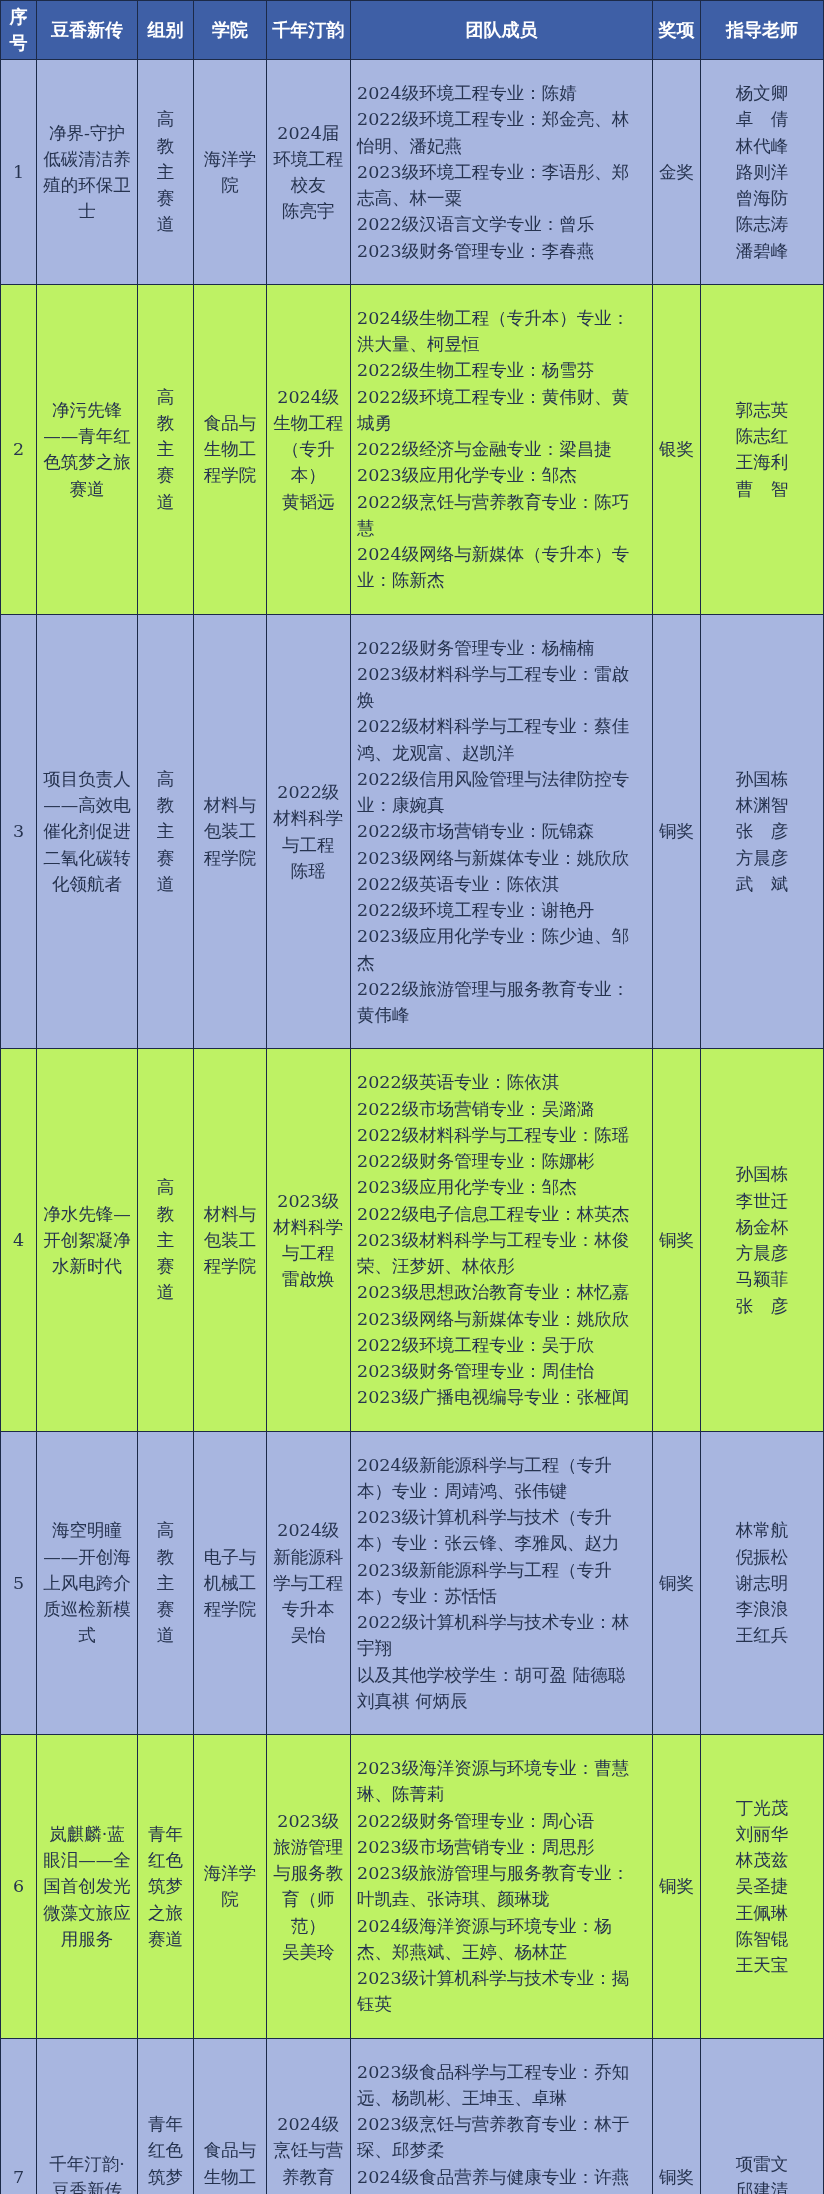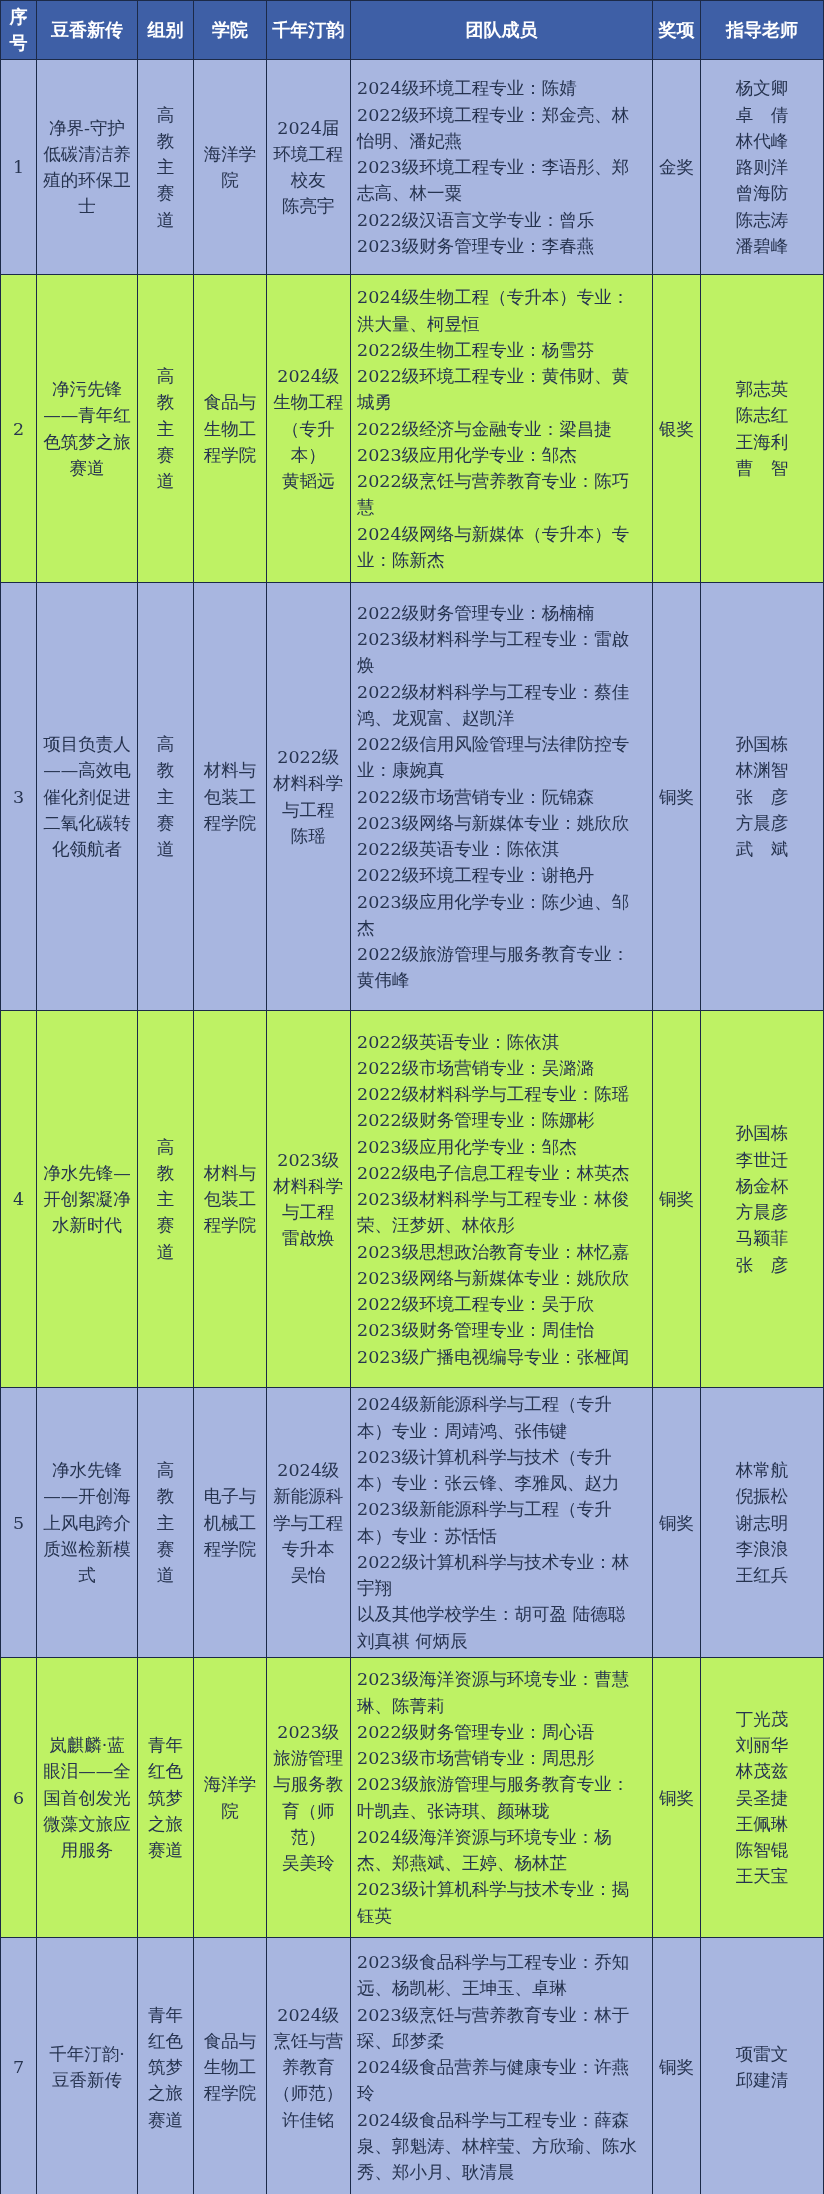--- a/index.html
+++ b/index.html
@@ -28,21 +28,21 @@
     text-align: center;
     line-height: 1.45;
   }
   .award-table td {
     font-size: 17.5px;
     line-height: 1.5;
     text-align: center;
   }
   tr.odd td  { background: #a8b6e0; }
   tr.even td { background: #bef264; }
-  td.col-members { text-align: left; padding: 0 6px; }
+  td.col-members { text-align: left; padding: 20px 6px; }
   td.col-group, td.col-leader { white-space: pre-line; }
   .member-line { margin: 0; }
   .advisor-line { margin: 0; }
 </style>
 </head>
 <body>
 
 <table class="award-table">
   <colgroup id="colgroup">
       <col style="width: 36px;">
@@ -190,21 +190,21 @@
           <div class="advisor-line">李世迁</div>
           <div class="advisor-line">杨金杯</div>
           <div class="advisor-line">方晨彦</div>
           <div class="advisor-line">马颖菲</div>
           <div class="advisor-line">张　彦</div>
         </td>
   </tr>
 
   <tr class="odd" style="height: 270px;">
     <td class="col-no">5</td>
-    <td class="col-project">净水先锋——开创海上风电跨介质巡检新模式</td>
+    <td class="col-project">海空明瞳——开创海上风电跨介质巡检新模式</td>
     <td class="col-group">高
 教
 主
 赛
 道</td>
     <td class="col-college">电子与机械工程学院</td>
     <td class="col-leader">2024级新能源科学与工程专升本
 吴怡</td>
     <td class="col-members">
           <div class="member-line">2024级新能源科学与工程（专升本）专业：周靖鸿、张伟键</div>

